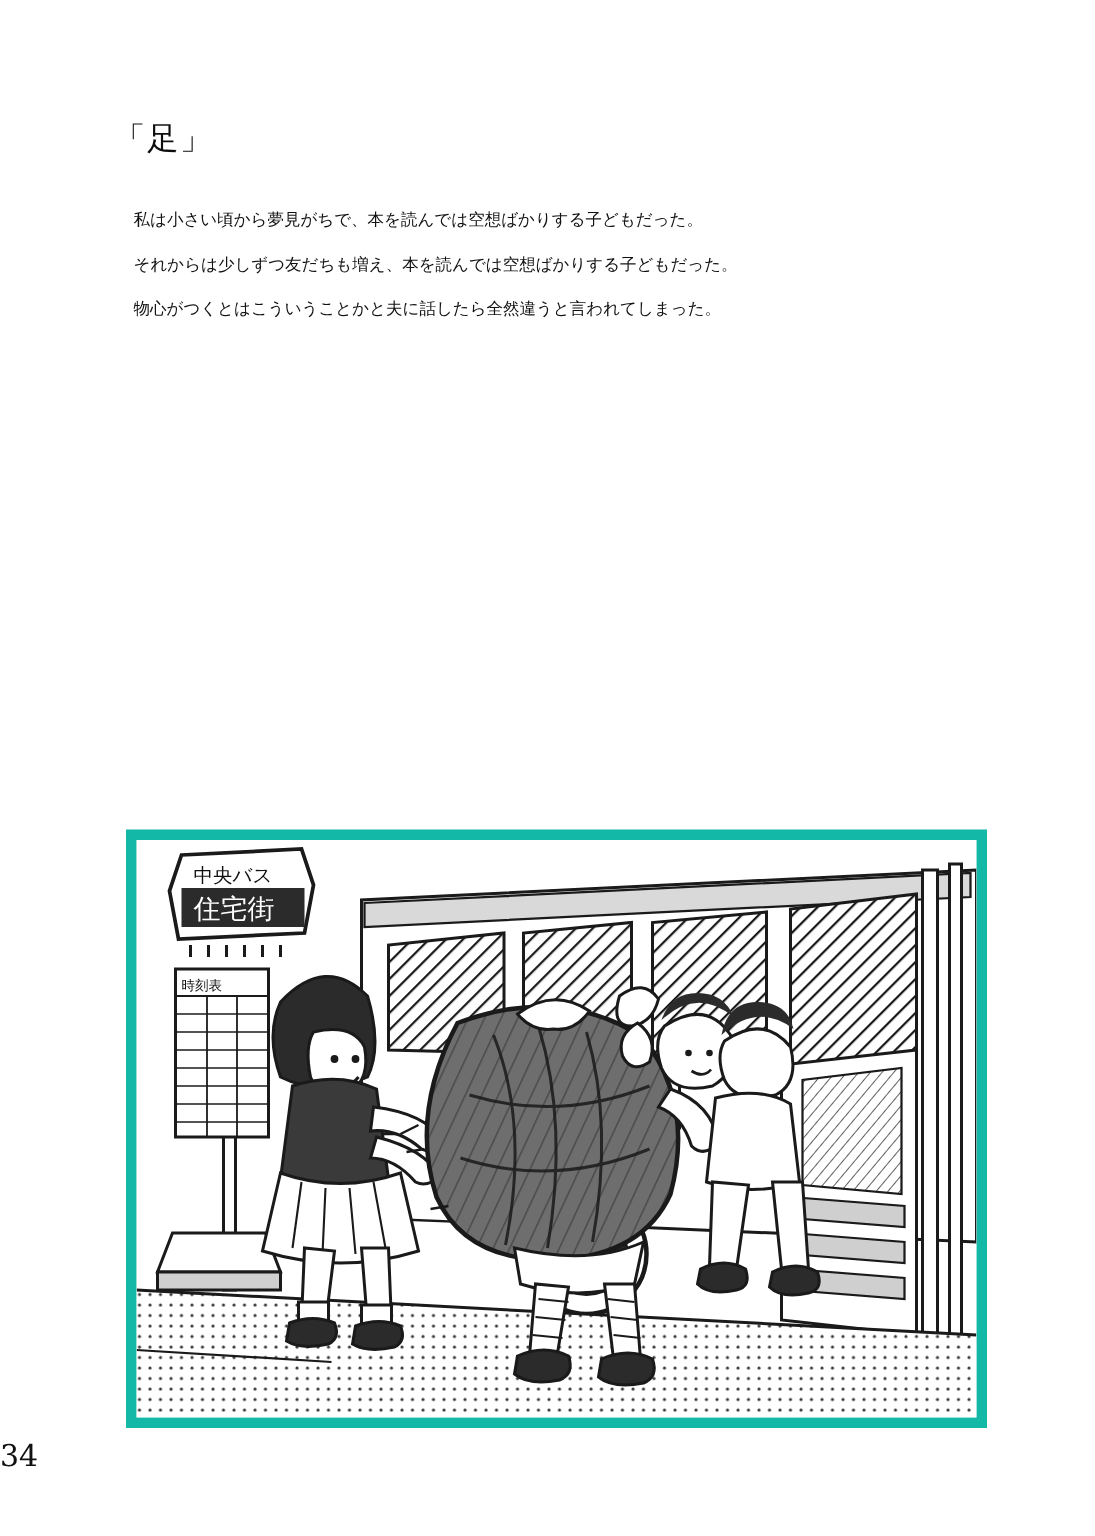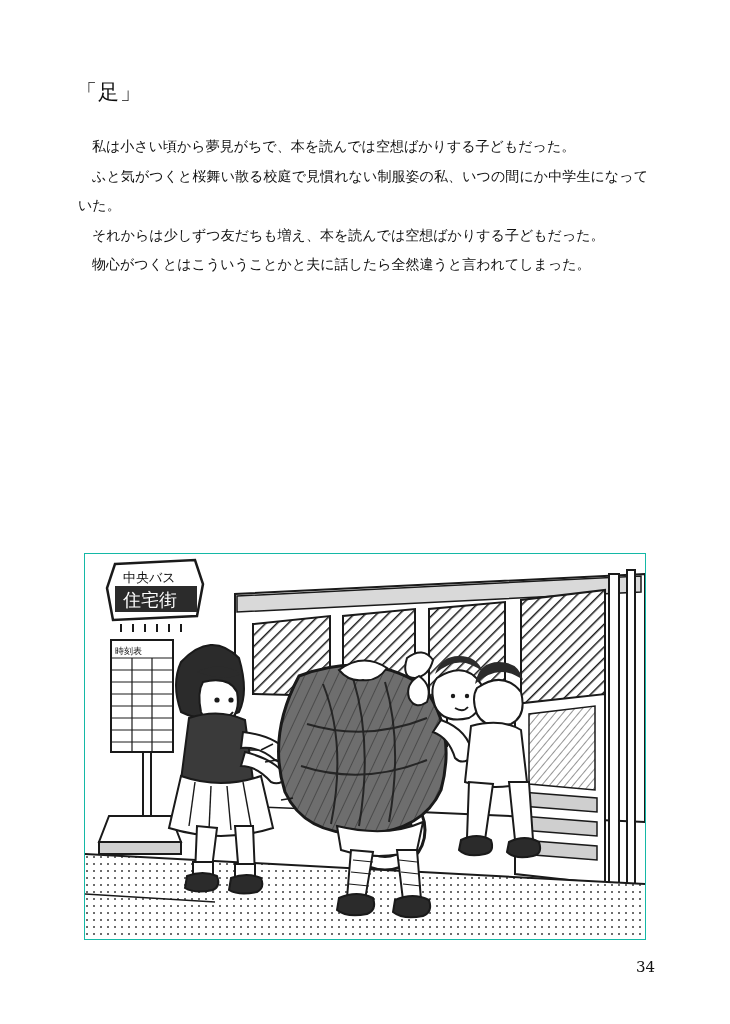--- a/index.html
+++ b/index.html
@@ -30,62 +30,61 @@
     letter-spacing: 1px;
     font-family: "DejaVu Serif", serif;
     font-weight: 400;
     color: #0d0d0d;
   }
   .body-text {
     position: absolute;
     left: 78px;
     top: 132px;
     width: 570px;
-    font-size: 14px;
+    font-size: 11px;
     line-height: 29.5px;
     text-align: justify;
     font-family: "DejaVu Serif", serif;
     color: #111111;
   }
   .body-text p {
     margin: 0;
     text-indent: 1em;
   }
   .figure {
     position: absolute;
     left: 84px;
     top: 553px;
     width: 560px;
     height: 385px;
     background: #ffffff;
-    border: 1px solid #14b8a6;
+    border: 7px solid #14b8a6;
     overflow: hidden;
   }
   .figure svg { display: block; }
   .page-number {
     position: absolute;
     left: 0;
     top: 958px;
     width: 655px;
-    text-align: right;
-    font-size: 15px;
+    text-align: left;
+    font-size: 20px;
     font-family: "DejaVu Serif", serif;
     color: #111111;
   }
 </style>
 </head>
 <body>
 
 <div class="page">
 
   <div class="title">「足」</div>
 
   <div class="body-text">
     <p>私は小さい頃から夢見がちで、本を読んでは空想ばかりする子どもだった。</p>
-    <p>ふと気がつくと桜舞い散る校庭で見慣れない制服姿の私、いつの間にか中学生になっていた。</p>
     <p>それからは少しずつ友だちも増え、本を読んでは空想ばかりする子どもだった。</p>
     <p>物心がつくとはこういうことかと夫に話したら全然違うと言われてしまった。</p>
   </div>
 
   <div class="figure">
     <svg width="560" height="385" viewBox="0 0 560 385" xmlns="http://www.w3.org/2000/svg">
       <defs>
         <pattern id="hatch" width="8" height="8" patternUnits="userSpaceOnUse" patternTransform="rotate(45)">
           <rect width="8" height="8" fill="#ffffff"></rect>
           <line x1="0" y1="0" x2="0" y2="8" stroke="#1a1a1a" stroke-width="3"></line>

